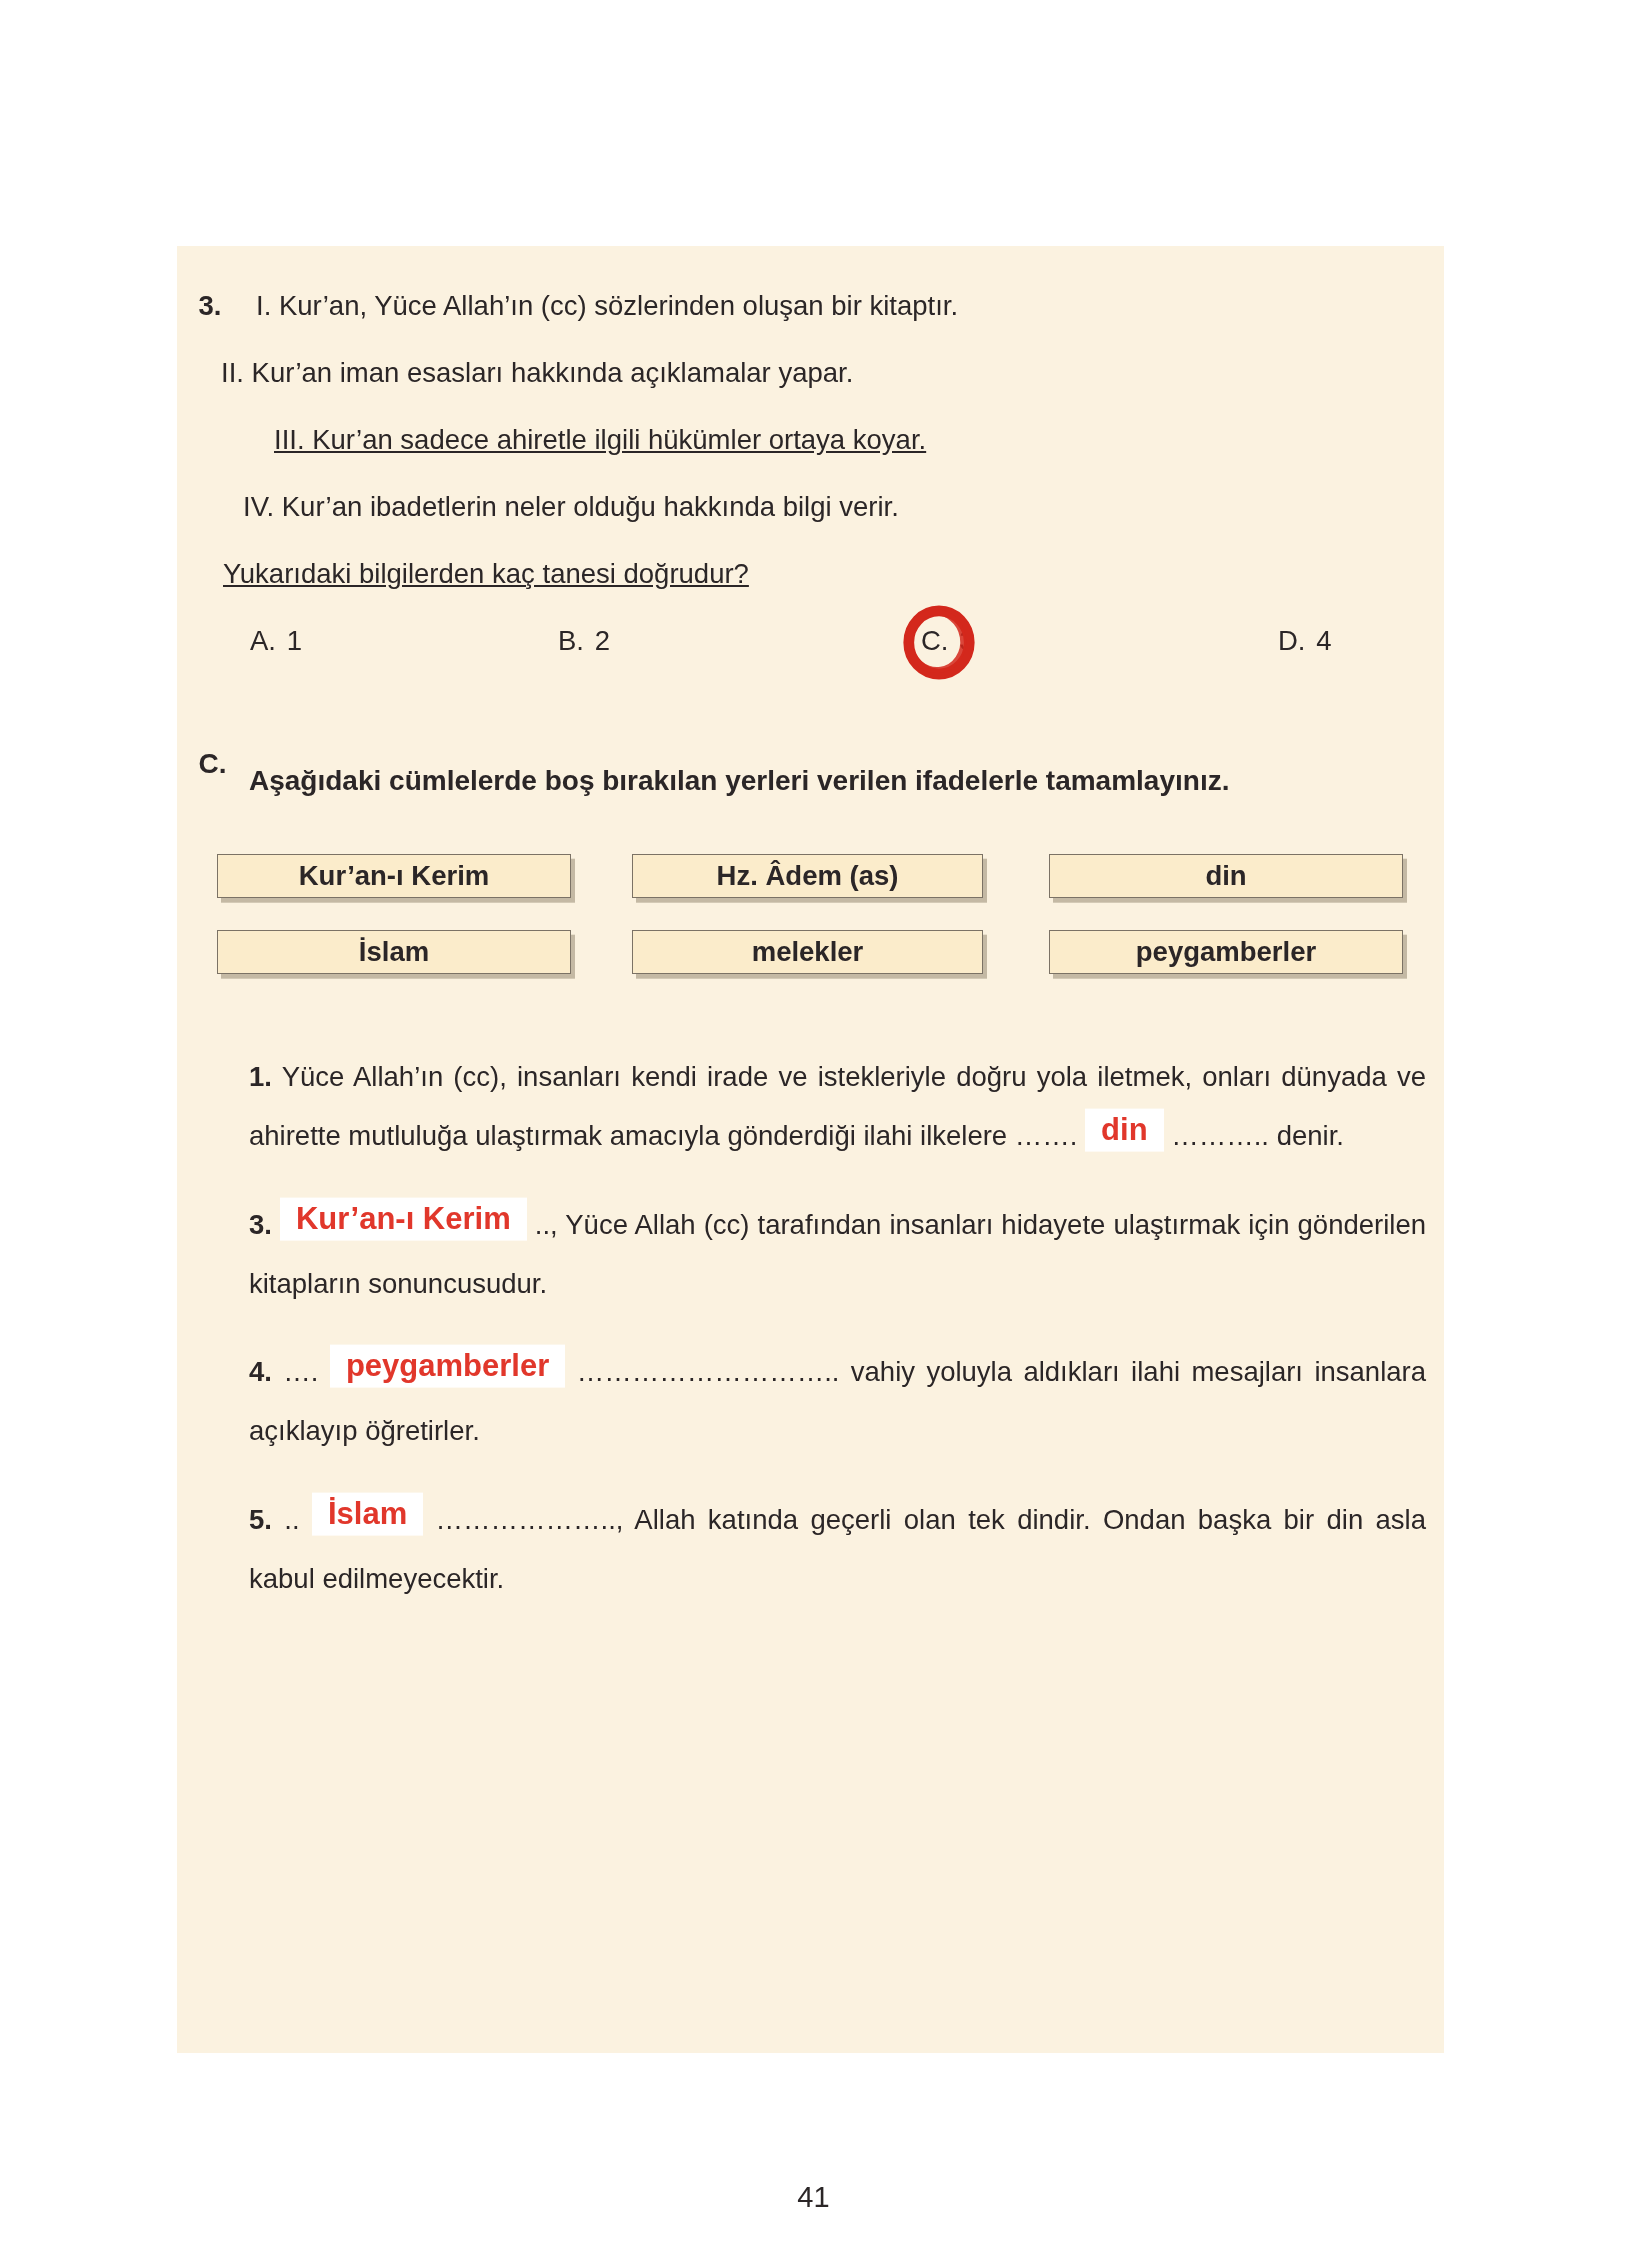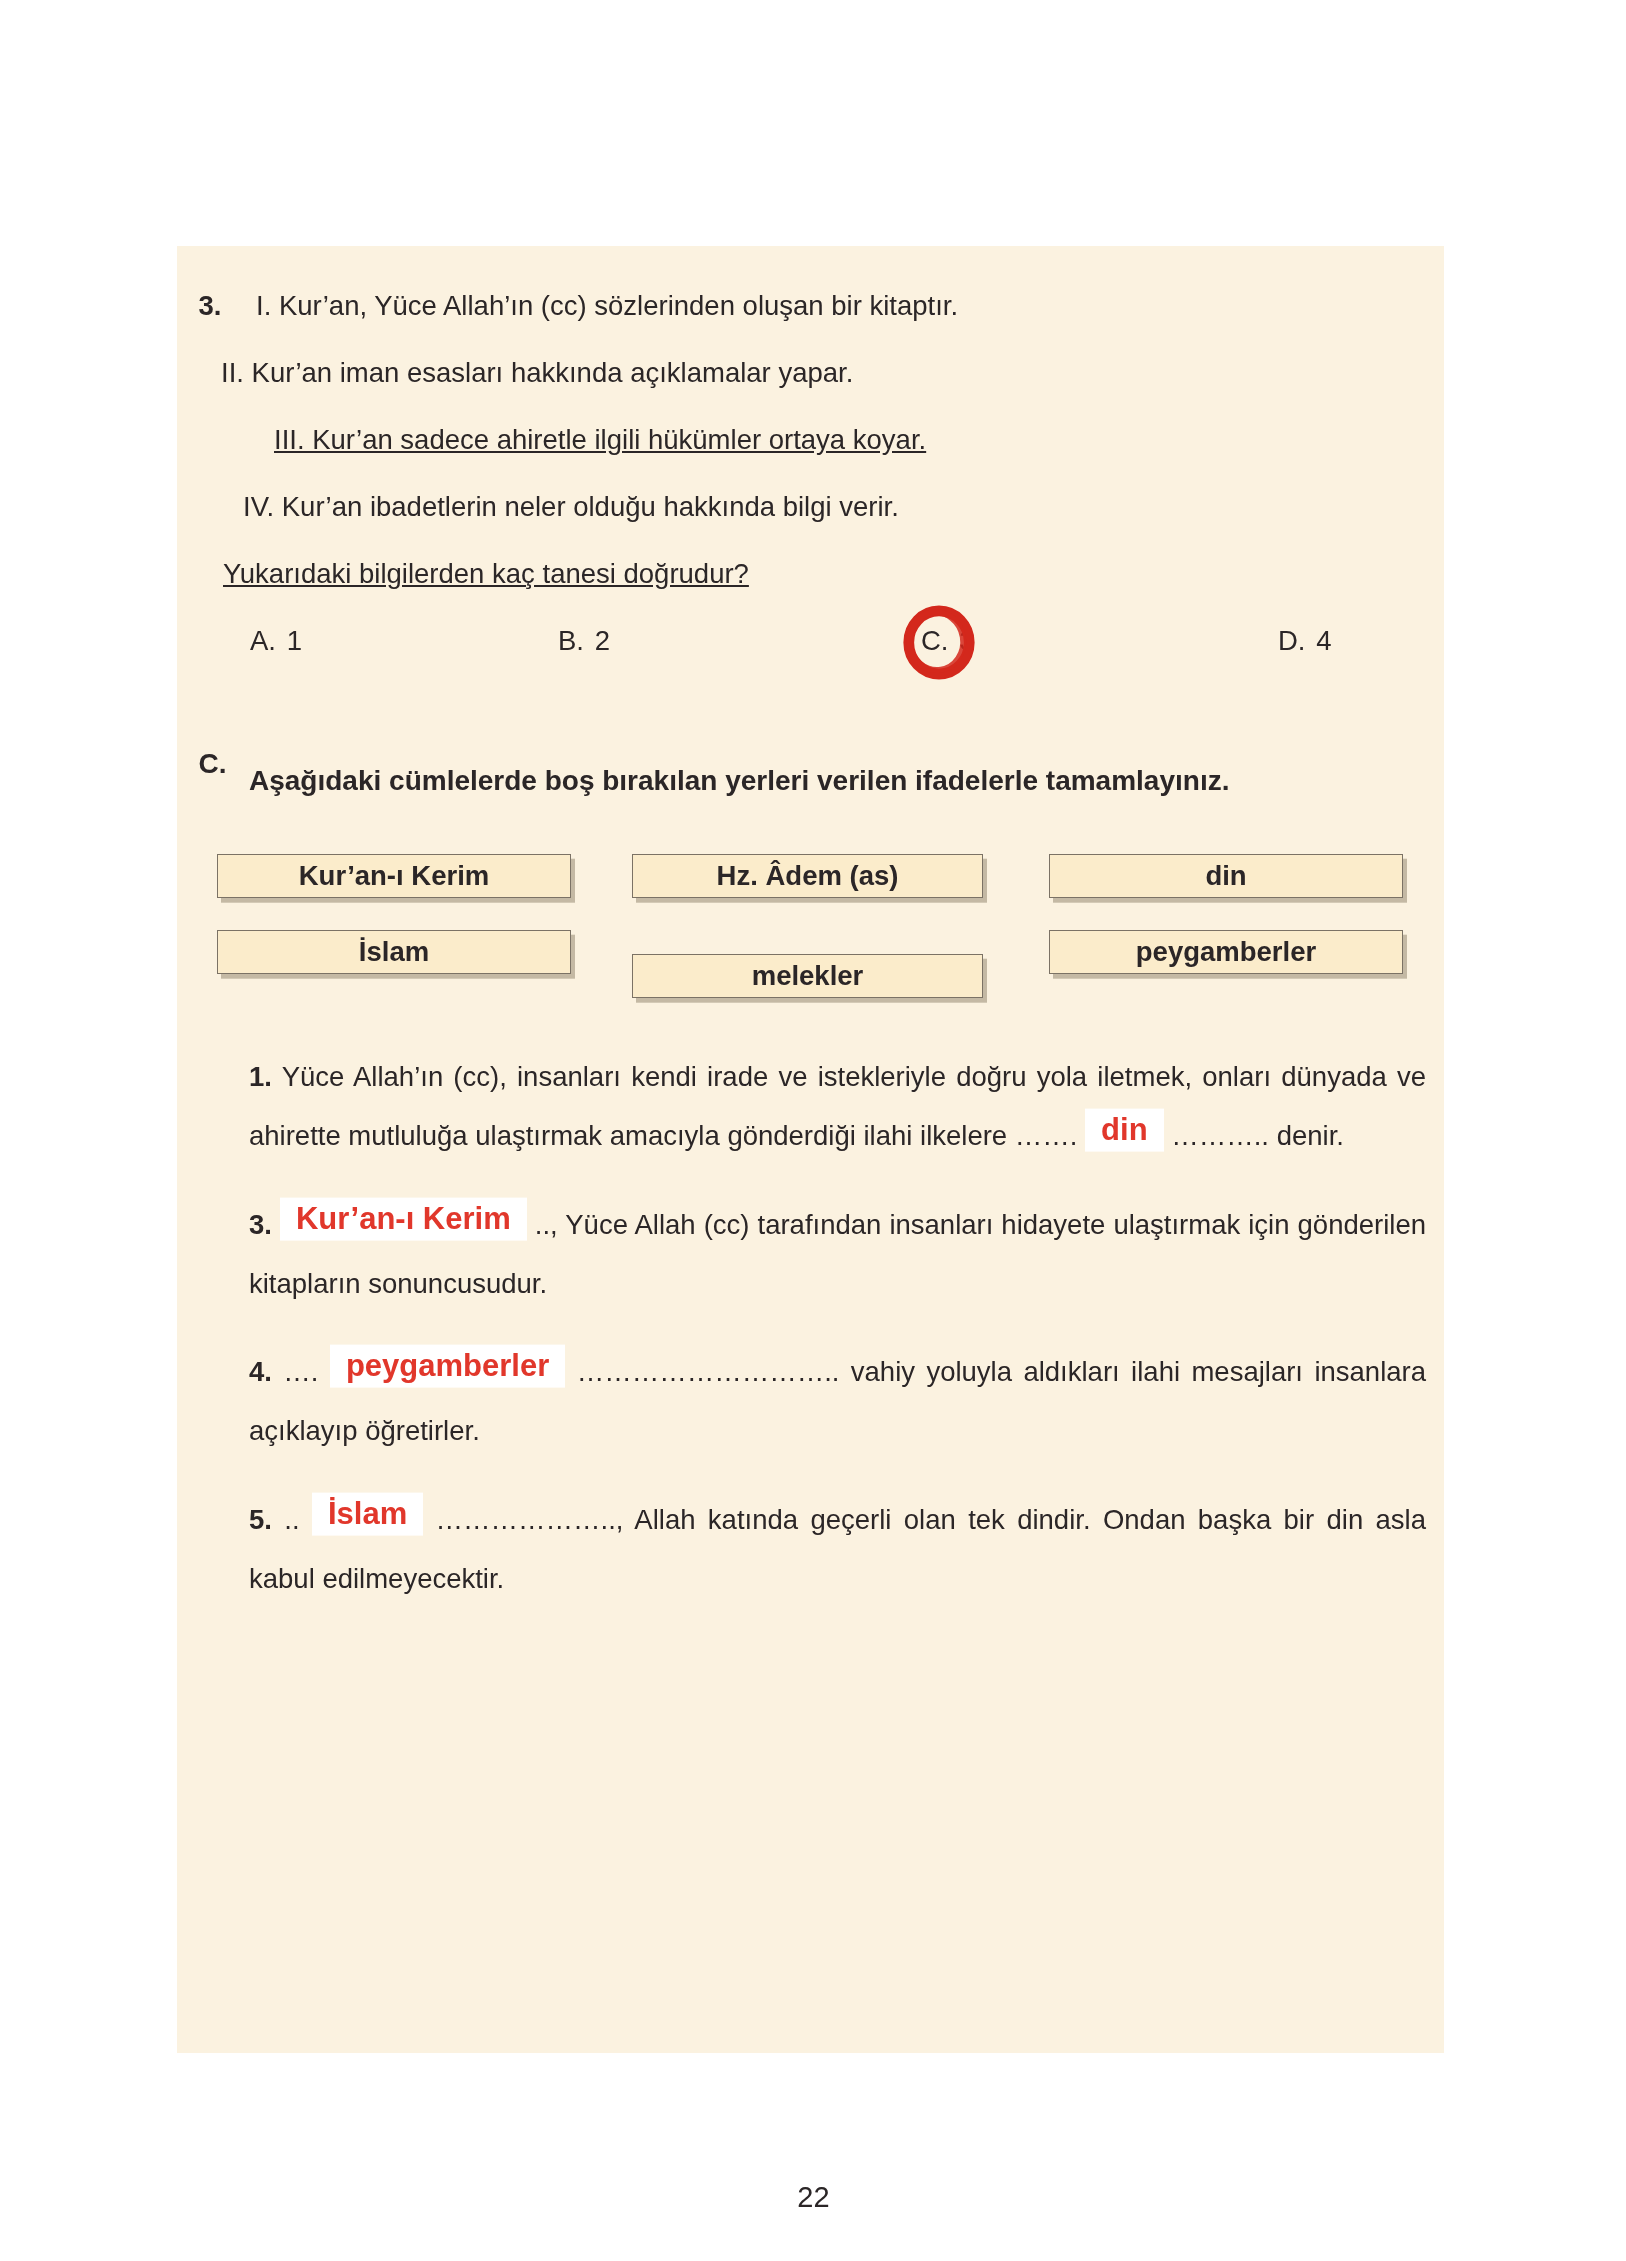--- a/index.html
+++ b/index.html
@@ -121,21 +121,21 @@
     </div>
   <div class="wb-box" style="left:455px; top:608px;  width:351px;">
       <span>Hz. Âdem (as)</span>
     </div>
   <div class="wb-box" style="left:872px;top:608px;  width:354px;">
       <span>din</span>
     </div>
   <div class="wb-box" style="left:40px;  top:684px; width:354px;">
       <span>İslam</span>
     </div>
-  <div class="wb-box" style="left:455px; top:708px; width:351px;align-items:center;">
+  <div class="wb-box" style="left:455px; top:684px; width:351px;align-items:center;">
       <span>melekler</span>
     </div>
   <div class="wb-box" style="left:872px;top:684px; width:354px;">
       <span>peygamberler</span>
     </div>
 
   <div class="sentences">
     <p class="sentence">
       <span class="snum">1.</span>
       <span>Yüce Allah’ın (cc), insanları kendi irade ve istekleriyle doğru yola iletmek, onları dünyada ve ahirette mutluluğa ulaştırmak amacıyla gönderdiği ilahi ilkelere …….</span>
@@ -157,14 +157,14 @@
     <p class="sentence">
       <span class="snum">5.</span>
       <span>..</span>
       <span class="ans">İslam</span>
       <span>……………….., Allah katında geçerli olan tek dindir. Ondan başka bir din asla kabul edilmeyecektir.</span>
     </p>
   </div>
 
 </div>
 
-<div class="page-num">22</div>
+<div class="page-num">41</div>
 
 
 </body></html>

